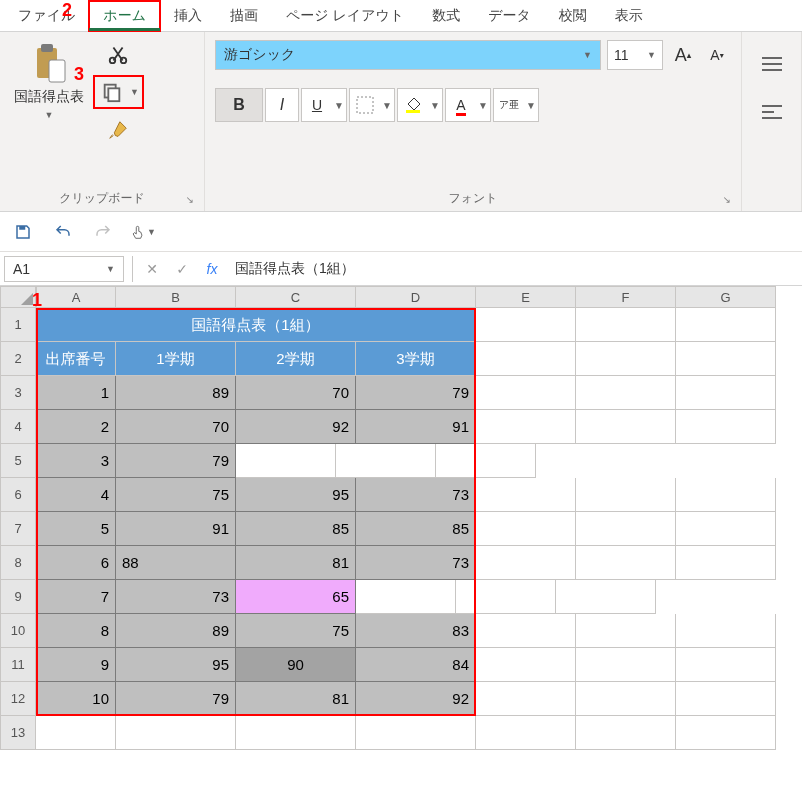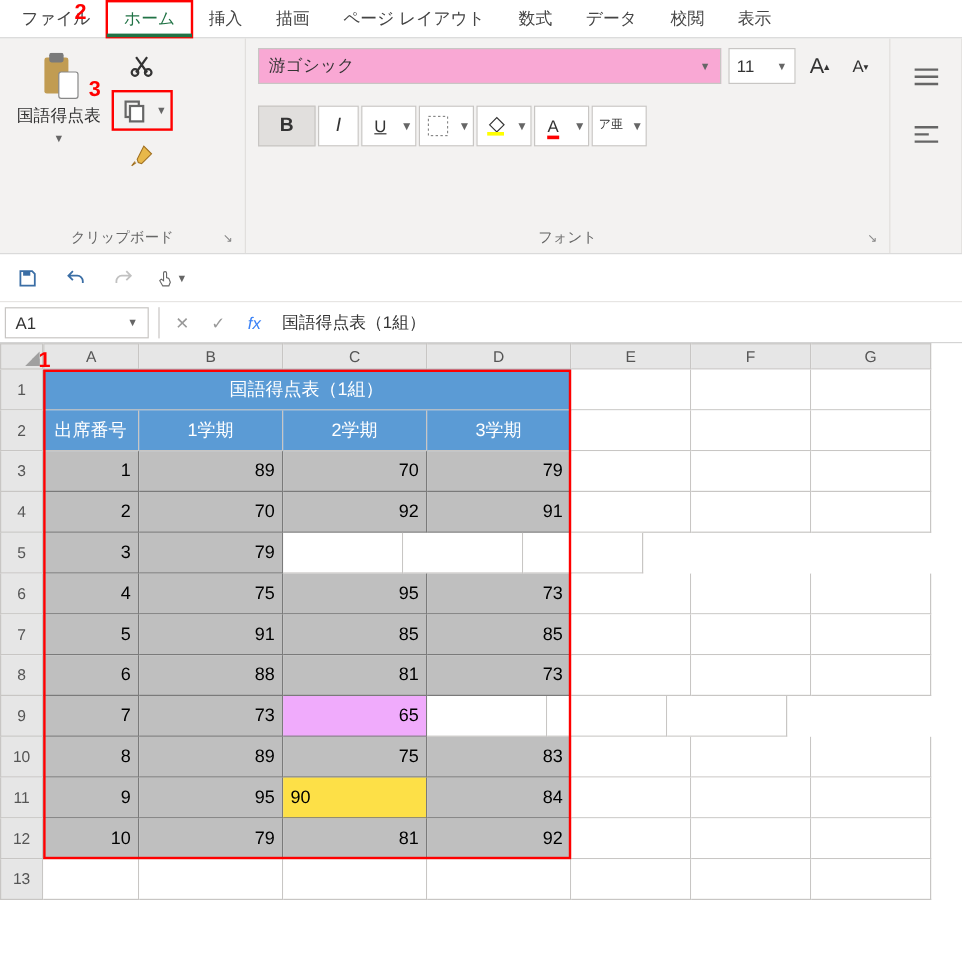--- a/index.html
+++ b/index.html
@@ -23,21 +23,21 @@
 .group-label .launcher { position: absolute; right: 0; bottom: 2px; font-size: 10px; color: #888; cursor: pointer; }
 
 .clipboard-body { display: flex; gap: 6px; align-items: flex-start; }
 .paste-btn { display: flex; flex-direction: column; align-items: center; gap: 4px; padding: 4px; cursor: pointer; }
 .paste-icon { width: 36px; height: 40px; position: relative; }
 .clip-sub { display: flex; flex-direction: column; gap: 8px; align-items: center; }
 .icon-btn { width: 28px; height: 28px; display: flex; align-items: center; justify-content: center; cursor: pointer; }
 .copy-row { display: flex; align-items: center; gap: 4px; }
 
 .font-row1 { display: flex; gap: 6px; align-items: center; margin-bottom: 18px; }
-.font-select { flex: 1; height: 30px; background: #f9a8d4; border: 1px solid #c8c6c4; padding: 0 8px; display: flex; align-items: center; justify-content: space-between; font-size: 14px; }
+.font-select { flex: 1; height: 30px; background: #7dd3fc; border: 1px solid #c8c6c4; padding: 0 8px; display: flex; align-items: center; justify-content: space-between; font-size: 14px; }
 .size-select { width: 56px; height: 30px; background: #fff; border: 1px solid #c8c6c4; padding: 0 6px; display: flex; align-items: center; justify-content: space-between; font-size: 14px; }
 .font-row2 { display: flex; gap: 2px; align-items: center; }
 .fmt-btn { min-width: 34px; height: 34px; display: flex; align-items: center; justify-content: center; background: #fff; border: 1px solid #c8c6c4; cursor: pointer; font-size: 16px; }
 .fmt-btn.wide { min-width: 48px; }
 .split-dd { display:flex; align-items:center; background:#fff; border:1px solid #c8c6c4; height:34px; }
 .split-dd .main { width:30px; display:flex; align-items:center; justify-content:center; }
 .split-dd .arrow { width:14px; font-size:10px; color:#666; display:flex; align-items:center; justify-content:center; }
 
 
 .qat { display: flex; align-items: center; gap: 14px; padding: 6px 10px; background: #fff; border-bottom: 1px solid #e1dfdd; height: 40px; }
@@ -343,21 +343,21 @@
           <div class="cell sel-num" style="width: 80px; text-align: right; background: rgb(191, 191, 191); border-color: rgb(122, 122, 122);">5</div>
           <div class="cell sel-num" style="width: 120px; text-align: right; background: rgb(191, 191, 191); border-color: rgb(122, 122, 122);">91</div>
           <div class="cell sel-num" style="width: 120px; text-align: right; background: rgb(191, 191, 191); border-color: rgb(122, 122, 122);">85</div>
           <div class="cell sel-num" style="width: 120px; text-align: right; background: rgb(191, 191, 191); border-color: rgb(122, 122, 122);">85</div>
           <div class="cell blank" style="width: 100px;"></div>
           <div class="cell blank" style="width: 100px;"></div>
           <div class="cell blank" style="width: 100px;"></div>
         </div>
         <div class="cell-row">
           <div class="cell sel-num" style="width: 80px; text-align: right; background: rgb(191, 191, 191); border-color: rgb(122, 122, 122);">6</div>
-          <div class="cell sel-num" style="width: 120px; text-align: right; background: rgb(191, 191, 191); border-color: rgb(122, 122, 122);">88</div>
+          <div class="cell sel-num" style="width: 120px; text-align: left; background: rgb(191, 191, 191); border-color: rgb(122, 122, 122);">88</div>
           <div class="cell sel-num" style="width: 120px; text-align: right; background: rgb(191, 191, 191); border-color: rgb(122, 122, 122);">81</div>
           <div class="cell sel-num" style="width: 120px; text-align: right; background: rgb(191, 191, 191); border-color: rgb(122, 122, 122);">73</div>
           <div class="cell blank" style="width: 100px;"></div>
           <div class="cell blank" style="width: 100px;"></div>
           <div class="cell blank" style="width: 100px;"></div>
         </div>
         <div class="cell-row">
           <div class="cell sel-num" style="width: 80px; text-align: right; background: rgb(191, 191, 191); border-color: rgb(122, 122, 122);">7</div>
           <div class="cell sel-num" style="width: 120px; text-align: right; background: rgb(191, 191, 191); border-color: rgb(122, 122, 122);">73</div>
           <div class="cell sel-num" style="width: 120px; text-align: right; background: #f0abfc; border-color: rgb(122, 122, 122);">65</div>
@@ -370,21 +370,21 @@
           <div class="cell sel-num" style="width: 120px; text-align: right; background: rgb(191, 191, 191); border-color: rgb(122, 122, 122);">89</div>
           <div class="cell sel-num" style="width: 120px; text-align: right; background: rgb(191, 191, 191); border-color: rgb(122, 122, 122);">75</div>
           <div class="cell sel-num" style="width: 120px; text-align: right; background: rgb(191, 191, 191); border-color: rgb(122, 122, 122);">83</div>
           <div class="cell blank" style="width: 100px;"></div>
           <div class="cell blank" style="width: 100px;"></div>
           <div class="cell blank" style="width: 100px;"></div>
         </div>
         <div class="cell-row">
           <div class="cell sel-num" style="width: 80px; text-align: right; background: rgb(191, 191, 191); border-color: rgb(122, 122, 122);">9</div>
           <div class="cell sel-num" style="width: 120px; text-align: right; background: rgb(191, 191, 191); border-color: rgb(122, 122, 122);">95</div>
-          <div class="cell sel-num" style="width: 120px; text-align: left; background: #fde047; border-color: rgb(122, 122, 122);">90</div>
+          <div class="cell sel-num" style="width: 120px; text-align: center; background: #a3a3a3; border-color: rgb(122, 122, 122);">90</div>
           <div class="cell sel-num" style="width: 120px; text-align: right; background: rgb(191, 191, 191); border-color: rgb(122, 122, 122);">84</div>
           <div class="cell blank" style="width: 100px;"></div>
           <div class="cell blank" style="width: 100px;"></div>
           <div class="cell blank" style="width: 100px;"></div>
         </div>
         <div class="cell-row">
           <div class="cell sel-num" style="width: 80px; text-align: right; background: rgb(191, 191, 191); border-color: rgb(122, 122, 122);">10</div>
           <div class="cell sel-num" style="width: 120px; text-align: right; background: rgb(191, 191, 191); border-color: rgb(122, 122, 122);">79</div>
           <div class="cell sel-num" style="width: 120px; text-align: right; background: rgb(191, 191, 191); border-color: rgb(122, 122, 122);">81</div>
           <div class="cell sel-num" style="width: 120px; text-align: right; background: rgb(191, 191, 191); border-color: rgb(122, 122, 122);">92</div>

